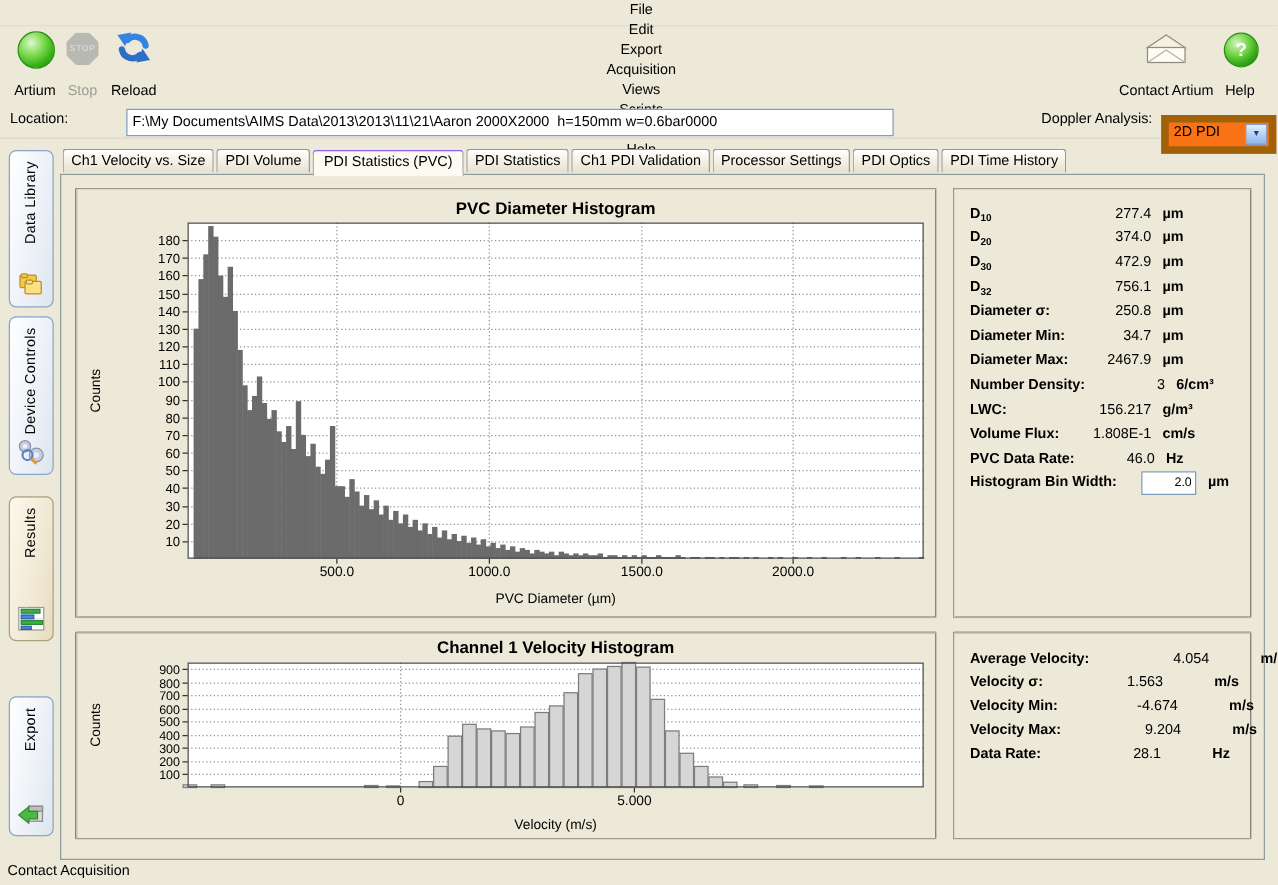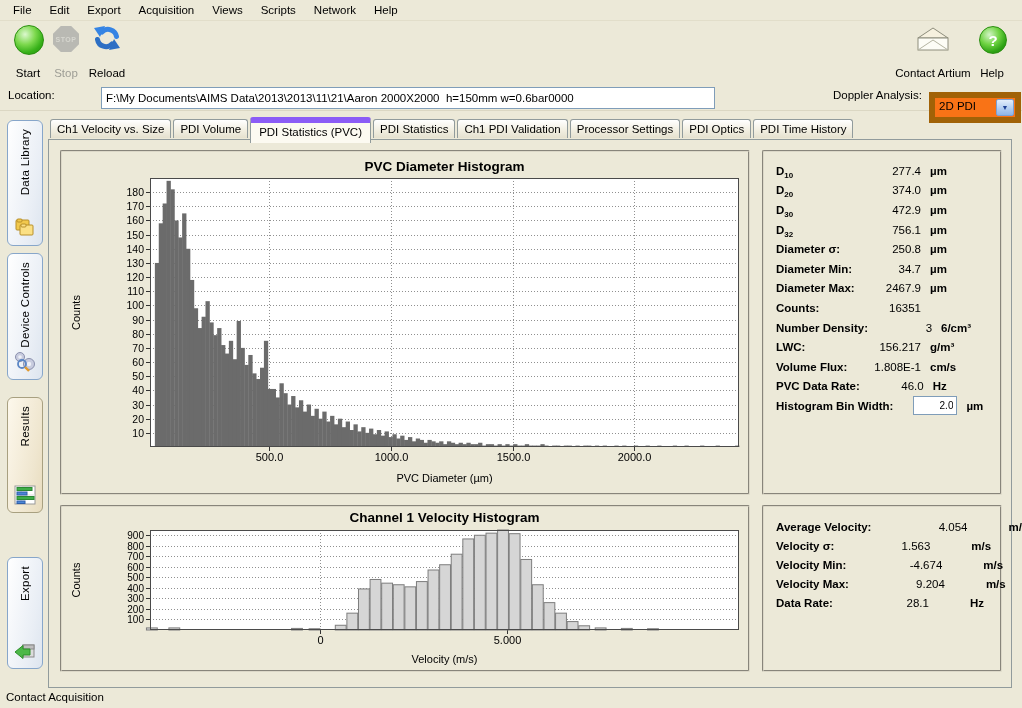--- a/index.html
+++ b/index.html
@@ -4,21 +4,21 @@
 <style>
   html,body{margin:0;padding:0;}
   body{
     width:1022px;height:708px;position:relative;overflow:hidden;
     background:#ece9d8;
     font-family:"Liberation Sans","DejaVu Sans",sans-serif;
     font-size:11.5px;color:#000;
     -webkit-font-smoothing:none;
   }
   
-  .menubar{position:absolute;left:0;top:0;right:0;height:20px;display:flex;align-items:center;padding-left:4px;border-bottom:1px solid #e2deca;}
+  .menubar{position:absolute;left:0;top:0;right:0;height:20px;display:flex;align-items:center;padding-left:4px;border-bottom:1px solid #e2deca;flex-direction:column;}
   .menu-item{padding:2px 9px;cursor:default;}
   
   .toolbar{position:absolute;left:0;top:21px;right:0;height:62px;}
   .tool-btn{position:absolute;text-align:center;cursor:default;}
   .tool-label{position:absolute;bottom:0;left:0;right:0;font-size:11.5px;}
   .tool-label.disabled{color:#9d9d95;}
   .icon-start{position:absolute;top:4px;left:50%;margin-left:-14px;width:28px;height:28px;border-radius:50%;
     background:radial-gradient(circle at 36% 30%, #dcf8cf, #7ed94f 38%, #37b119 68%, #1f8c0c 100%);
     border:1px solid #2a8f10;}
   .icon-stop{position:absolute;top:5px;left:50%;margin-left:-13px;width:26px;height:26px;background:#b9b9b3;
@@ -42,21 +42,21 @@
   .side-btn{position:absolute;left:7px;width:36px;border:1px solid #87a6ca;border-radius:6px;
     background:linear-gradient(100deg,#ffffff,#e9eef5 70%,#dde5ef);
     display:flex;flex-direction:column;align-items:center;justify-content:space-between;padding:8px 0 6px;box-sizing:border-box;cursor:default;}
   .side-btn.active{background:linear-gradient(100deg,#fdf8ec,#efe6cf 70%,#e8dcbe);border-color:#a8a080;}
   .vtext{writing-mode:vertical-rl;transform:rotate(180deg);font-size:11.5px;letter-spacing:.3px;}
   .side-icon{width:24px;height:22px;}
   
   .tabstrip{position:absolute;left:50px;top:116px;height:24px;display:flex;align-items:center;z-index:5;}
   .tab{background:linear-gradient(#ffffff,#f2efe2 55%,#e5e1cf);border:1px solid #919b9c;border-bottom:none;
     border-radius:3px 3px 0 0;padding:3px 6px;margin-right:2px;white-space:nowrap;cursor:default;}
-  .tab.active{background:#fcfaf1;border-top:6px solid #8b5cf6;padding:3px 8px 5px;position:relative;top:2px;}
+  .tab.active{background:#fcfaf1;border-top:1px solid #8b5cf6;padding:3px 8px 5px;position:relative;top:2px;}
   .content{position:absolute;left:48px;top:139px;width:964px;height:549px;background:#ece9d8;border:1px solid #919b9c;box-sizing:border-box;}
   .gb{position:absolute;border:2px groove #dcd8c8;border-radius:2px;box-sizing:border-box;}
   #gb-chart1{left:11px;top:10px;width:690px;height:345px;}
   #gb-stats1{left:713px;top:10px;width:240px;height:345px;padding-top:9px;box-sizing:border-box;}
   #gb-chart2{left:11px;top:365px;width:690px;height:167px;}
   #gb-stats2{left:713px;top:365px;width:240px;height:167px;padding-top:11px;box-sizing:border-box;}
   
   .srow{display:flex;align-items:center;height:19.6px;padding:0 24px 0 12px;}
   .srow-sm{height:18.9px;gap:32px;}
   .slabel{font-weight:bold;white-space:nowrap;}
@@ -78,21 +78,21 @@
     <span class="menu-item">Acquisition</span>
     <span class="menu-item">Views</span>
     <span class="menu-item">Scripts</span>
     <span class="menu-item">Network</span>
     <span class="menu-item">Help</span>
   </div>
 
 <div class="toolbar">
   <div class="tool-btn" style="left:6px;top:0;width:44px;height:58px;">
     <span class="icon-start"></span>
-    <span class="tool-label">Start</span>
+    <span class="tool-label">Artium</span>
   </div>
   <div class="tool-btn" style="left:47px;top:0;width:38px;height:58px;">
     <span class="icon-stop">
         <span>STOP</span>
       </span>
     <span class="tool-label disabled">Stop</span>
   </div>
   <div class="tool-btn" style="left:84px;top:0;width:46px;height:58px;">
     <span style="position:absolute;top:2px;left:50%;margin-left:-15px;">
       <svg width="30" height="30" viewBox="0 0 30 30">
@@ -412,25 +412,20 @@
         <span class="slabel">Diameter Min:</span>
         <span class="sval">34.7</span>
         <span class="sunit">µm</span>
       </div>
       <div class="srow">
         <span class="slabel">Diameter Max:</span>
         <span class="sval">2467.9</span>
         <span class="sunit">µm</span>
       </div>
       <div class="srow">
-        <span class="slabel">Counts:</span>
-        <span class="sval">16351</span>
-        <span class="sunit"></span>
-      </div>
-      <div class="srow">
         <span class="slabel">Number Density:</span>
         <span class="sval">3</span>
         <span class="sunit">6/cm³</span>
       </div>
       <div class="srow">
         <span class="slabel">LWC:</span>
         <span class="sval">156.217</span>
         <span class="sunit">g/m³</span>
       </div>
       <div class="srow">

